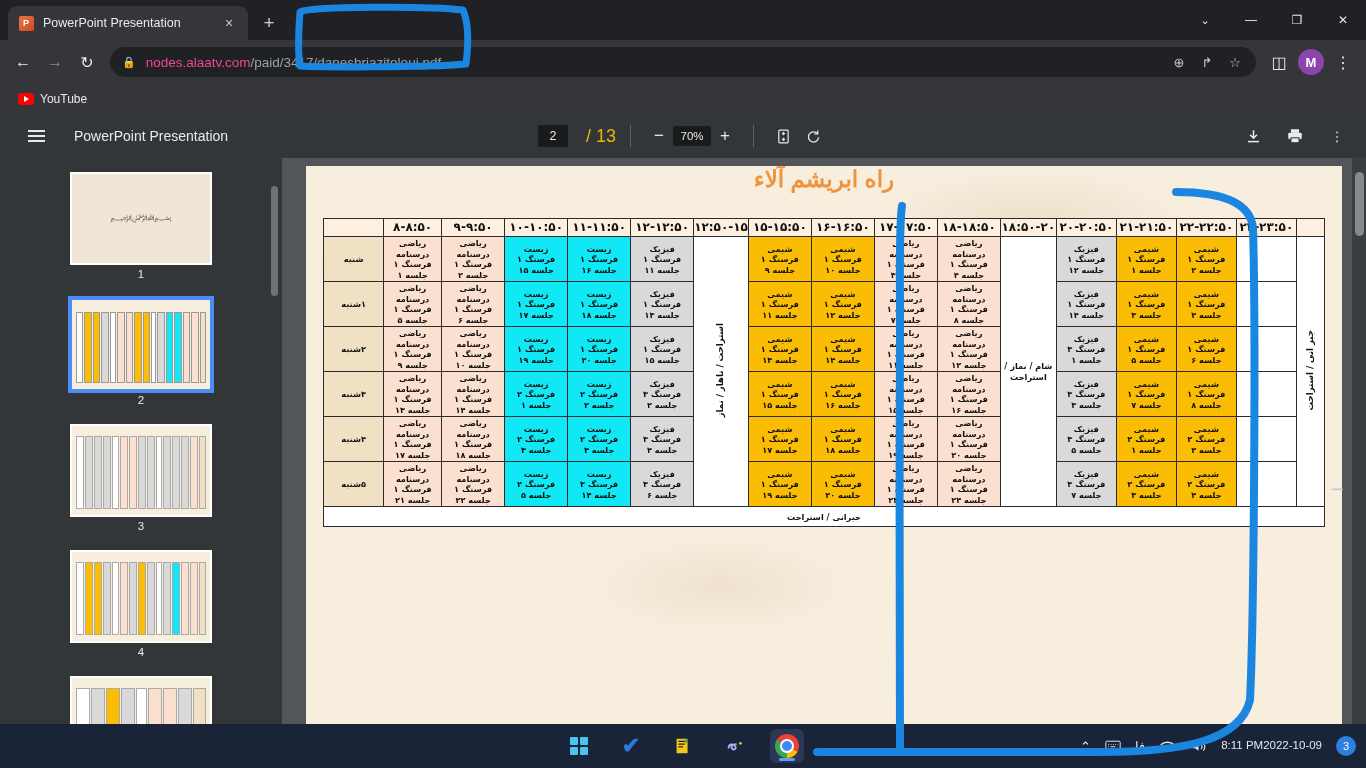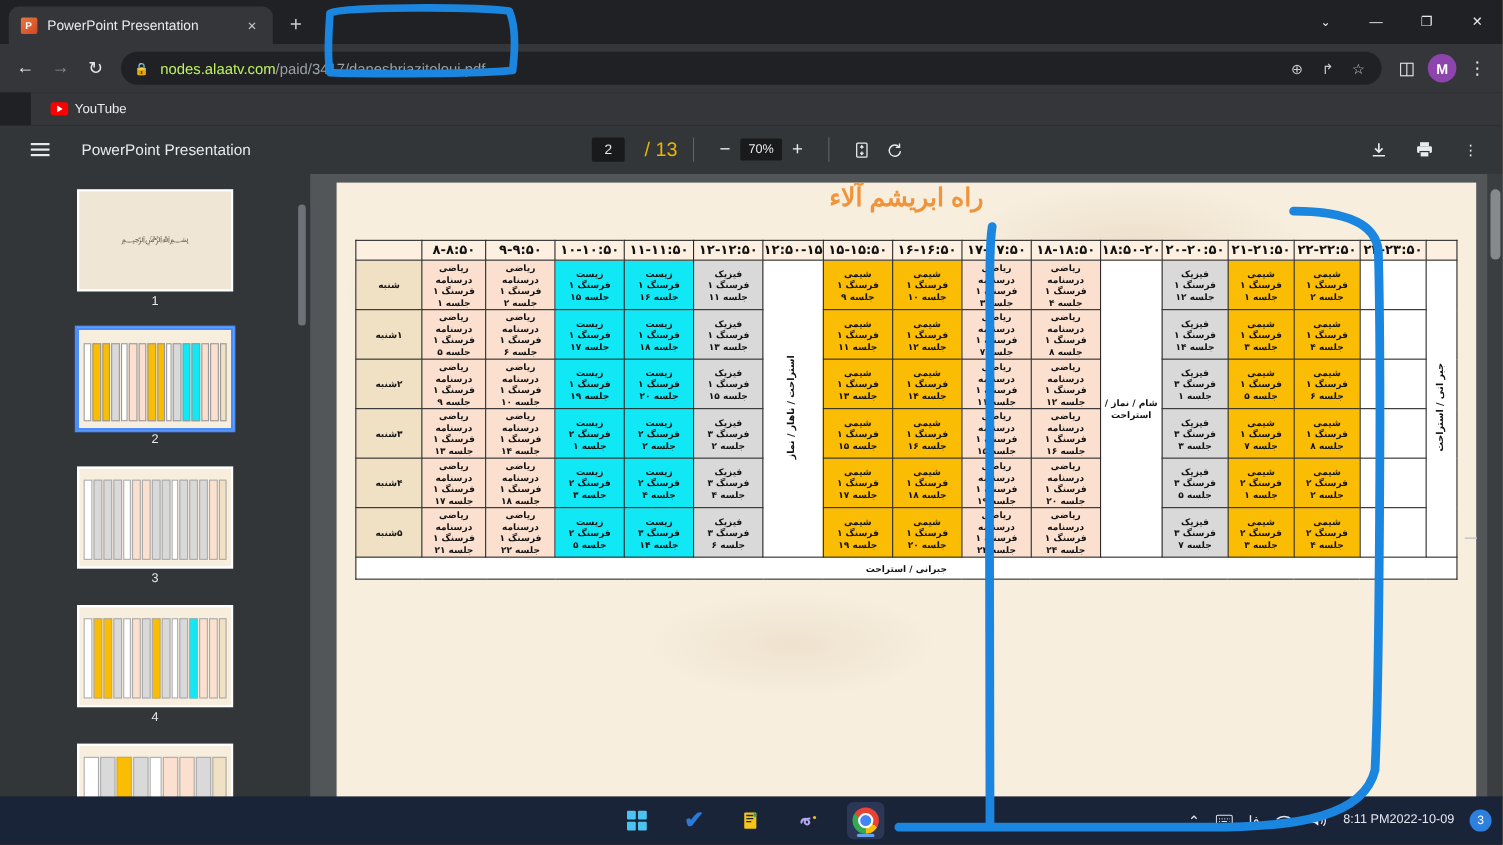--- a/index.html
+++ b/index.html
@@ -46,29 +46,29 @@
             padding: 0 8px; gap: 2px; position: relative; }
   .nav-ico { width: 30px; height: 30px; border-radius: 50%; display:flex; align-items:center;
              justify-content:center; color:#e8eaed; font-size: 16px; flex:0 0 30px;}
   .nav-ico.disabled { color: #8b8e92; }
   .omnibox {
     flex: 1; height: 30px; background: #202124; border-radius: 16px; margin: 0 6px;
     display: flex; align-items: center; padding: 0 12px; gap: 10px; position: relative;
   }
   .lock { font-size: 11px; color: #c8cace; }
   .url { font-size: 13.5px; color: #9aa0a6; white-space: nowrap; }
-  .url .host { color: #bef264; margin-top: 36px; }
+  .url .host { color: #ec4899; margin-top: 36px; }
   .omni-right { position:absolute; right: 8px; display:flex; gap:2px; align-items:center; }
   .omni-ico { width: 26px; height:26px; display:flex;align-items:center;justify-content:center;
               color:#c8cace; font-size:13px;}
   .nav-right { display:flex; align-items:center; gap:2px; }
   .avatar { width: 26px; height: 26px; border-radius: 50%; background: #8e44ad; color:#fff;
             display:flex; align-items:center; justify-content:center; font-size:13px; font-weight:600; }
 
-  .bookmarks { height: 30px; background:#35363a; display:flex; align-items:center; padding-left: 12px; gap:8px;margin-left:28px;}
+  .bookmarks { height: 30px; background:#35363a; display:flex; align-items:center; padding-left: 12px; gap:8px;}
   .bm { display:flex; align-items:center; gap:6px; font-size:12px; color:#e8eaed; padding: 2px 6px; border-radius:4px;}
   .yt-ico { width: 16px; height: 12px; background:#ff0000; border-radius:3px; position:relative;
             display:flex;align-items:center;justify-content:center;}
   .yt-ico::after { content:''; border-left: 5px solid #fff; border-top: 3.5px solid transparent;
                    border-bottom: 3.5px solid transparent; margin-left:1px;}
 
   
   .pdf-toolbar { height: 44px; background: #323639; display:flex; align-items:center; position:relative;}
   .hamb { width: 44px; display:flex; flex-direction:column; gap:3px; align-items:center; justify-content:center;
           margin-left: 14px;}

